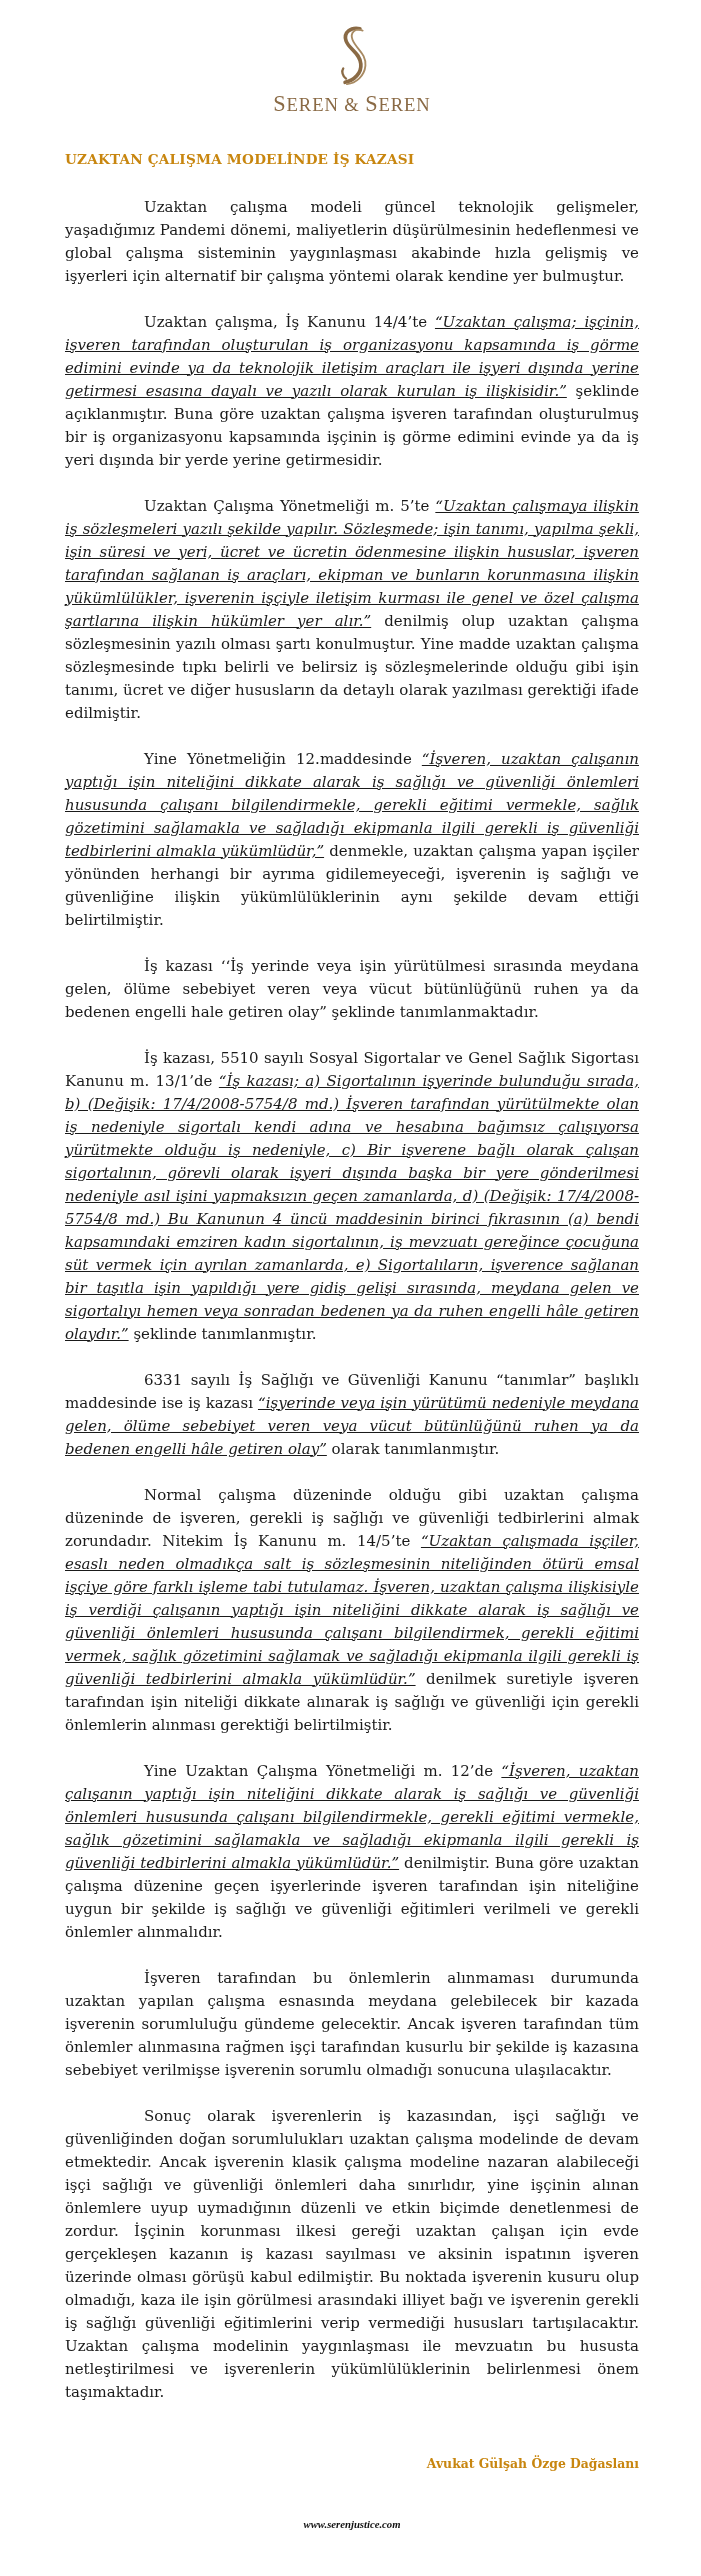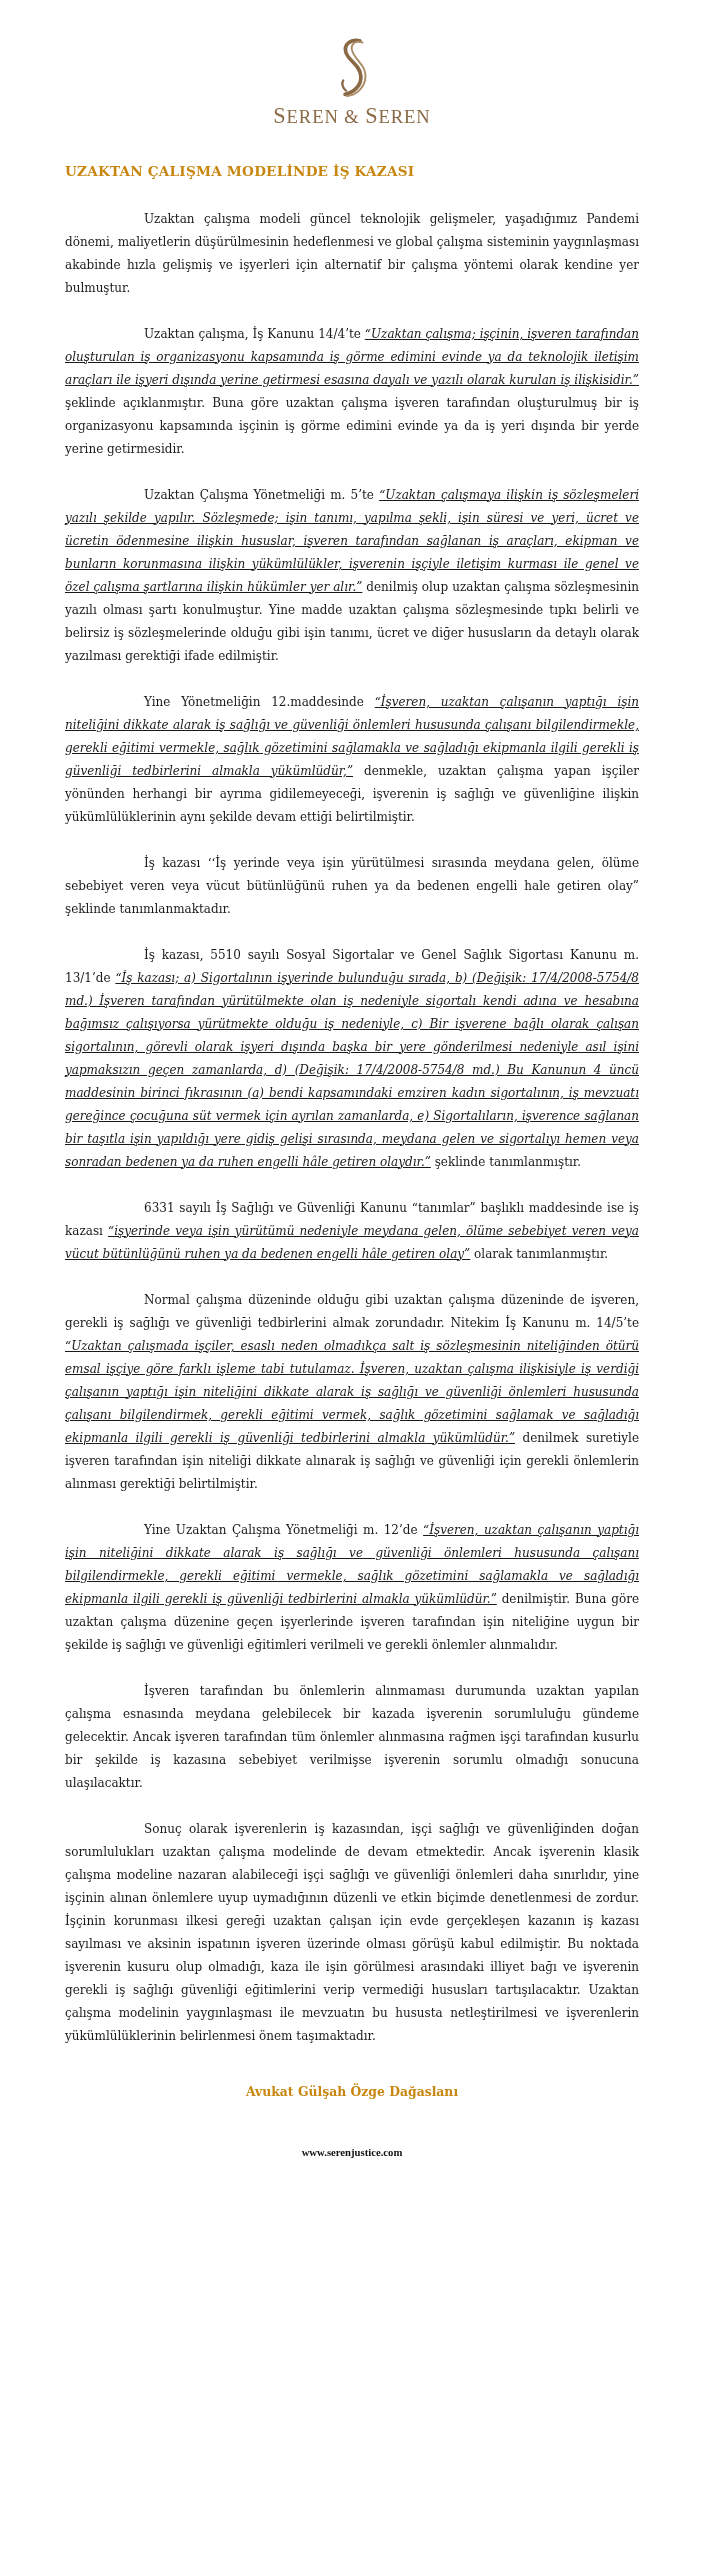--- a/index.html
+++ b/index.html
@@ -1,26 +1,26 @@
 <!DOCTYPE html>
 <html style="font-size:15px"><head>
 <meta charset="utf-8">
 <style>
   html, body { margin: 0; padding: 0; background: #ffffff; }
   body { width: 702px; min-height: 2576px; position: relative; }
-  .page { width: 702px; box-sizing: border-box; padding: 16px 63px 0 65px; }
+  .page { width: 702px; box-sizing: border-box; padding: 4px 63px 0 65px; }
   .logo { text-align: center; padding-top: 20.5px; height: 98px; }
   .logo-mark { display: inline-block; width: 37px; height: 61px; }
   .logo-text { display: block; font-family: "Liberation Serif", "DejaVu Serif", serif; color: #8a6a45; font-size: 18.6px; letter-spacing: 0.9px; margin-top: 1.9px; }
   .logo-text .big { font-size: 22.3px; }
   .title { text-align: left; font-family: "DejaVu Serif", "Liberation Serif", serif; font-weight: bold; color: #c8860f; font-size: 13.6px; margin: 28px 0 29px 0; letter-spacing: 0.2px; }
-  .para { font-family: "DejaVu Serif", "Liberation Serif", serif; font-size: 12px; line-height: 23px; color: #1a1a1a; text-align: justify; text-indent: 79px; margin: 0 0 23px 0; }
+  .para { font-family: "DejaVu Serif", "Liberation Serif", serif; font-size: 15px; line-height: 23px; color: #1a1a1a; text-align: justify; text-indent: 79px; margin: 0 0 23px 0; }
   .para em { font-style: italic; text-decoration: underline; }
-  .signature { text-align: center; font-family: "DejaVu Serif", "Liberation Serif", serif; font-weight: bold; color: #c8860f; font-size: 12.4px; margin-top: 36px; }
-  .footer { text-align: center; font-family: "Liberation Serif", "DejaVu Serif", serif; font-weight: bold; color: #111; font-size: 10.7px; margin-top: 47px; }
+  .signature { text-align: right; font-family: "DejaVu Serif", "Liberation Serif", serif; font-weight: bold; color: #c8860f; font-size: 12.4px; margin-top: 52px; }
+  .footer { text-align: center; font-family: "Liberation Serif", "DejaVu Serif", serif; font-style: italic; font-weight: bold; color: #111; font-size: 10.7px; margin-top: 47px; }
 </style>
 </head>
 <body>
 
 <div class="page">
 
   <div class="logo">
     <svg class="logo-mark" viewBox="0 0 40 66" xmlns="http://www.w3.org/2000/svg">
       <path d="M28 4 C18 2 10 8 13 17 C16 26 28 30 29 42 C30 52 22 60 12 62" fill="none" stroke="#8a6a45" stroke-width="4" stroke-linecap="round"></path>
       <path d="M31 6 C23 3 17 8 20 16 C24 26 35 31 34 44 C33 55 24 63 14 64" fill="none" stroke="#a88a62" stroke-width="2" stroke-linecap="round"></path>

